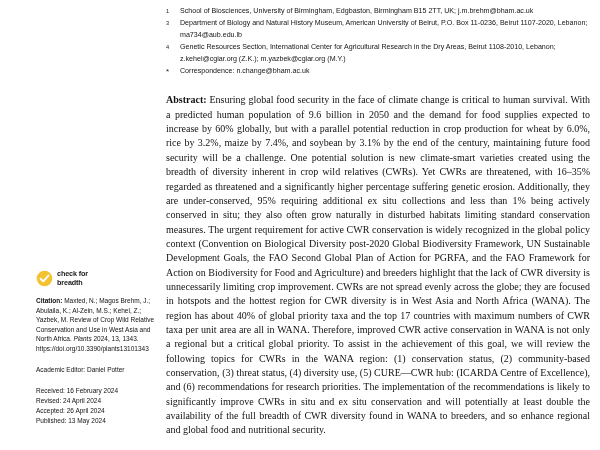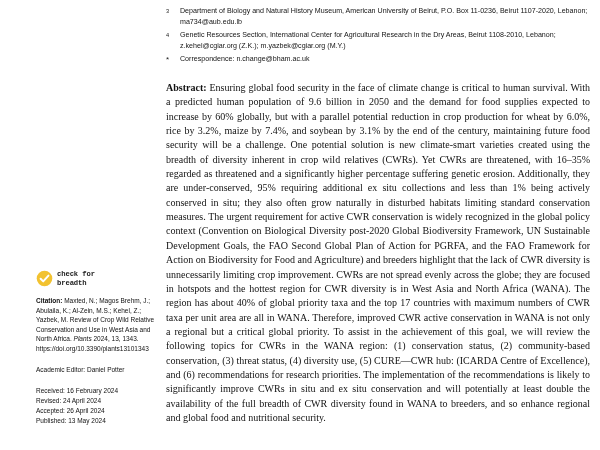--- a/index.html
+++ b/index.html
@@ -36,21 +36,21 @@
     align-items: center;
     gap: 4px;
     margin-bottom: 9px;
   }
   .badge-circle {
     width: 17px;
     height: 17px;
     flex: 0 0 17px;
   }
   .badge-text {
-    font-family: Liberation Mono, monospace;
+    font-family: Liberation Sans, sans-serif;
     font-size: 7.2px;
     font-weight: bold;
     line-height: 8.4px;
     color: #1a1a1a;
     letter-spacing: -0.1px;
   }
 
   .citation {
     font-family: "Liberation Sans", sans-serif;
     font-size: 6.5px;
@@ -154,20 +154,24 @@
       <div>Revised: 24 April 2024</div>
       <div>Accepted: 26 April 2024</div>
       <div>Published: 13 May 2024</div>
     </div>
   </div>
 
   <div class="main">
 
     <div class="affiliations">
       <div class="aff-row">
+        <span class="aff-marker">1</span>
+        <span class="aff-body">School of Biosciences, University of Birmingham, Edgbaston, Birmingham B15 2TT, UK; j.m.brehm@bham.ac.uk</span>
+      </div>
+      <div class="aff-row">
         <span class="aff-marker">3</span>
         <span class="aff-body">Department of Biology and Natural History Museum, American University of Beirut, P.O. Box 11-0236, Beirut 1107-2020, Lebanon; ma734@aub.edu.lb</span>
       </div>
       <div class="aff-row">
         <span class="aff-marker">4</span>
         <span class="aff-body">Genetic Resources Section, International Center for Agricultural Research in the Dry Areas, Beirut 1108-2010, Lebanon; z.kehel@cgiar.org (Z.K.); m.yazbek@cgiar.org (M.Y.)</span>
       </div>
       <div class="aff-row">
         <span class="aff-marker star">*</span>
         <span class="aff-body">Correspondence: n.change@bham.ac.uk</span>

